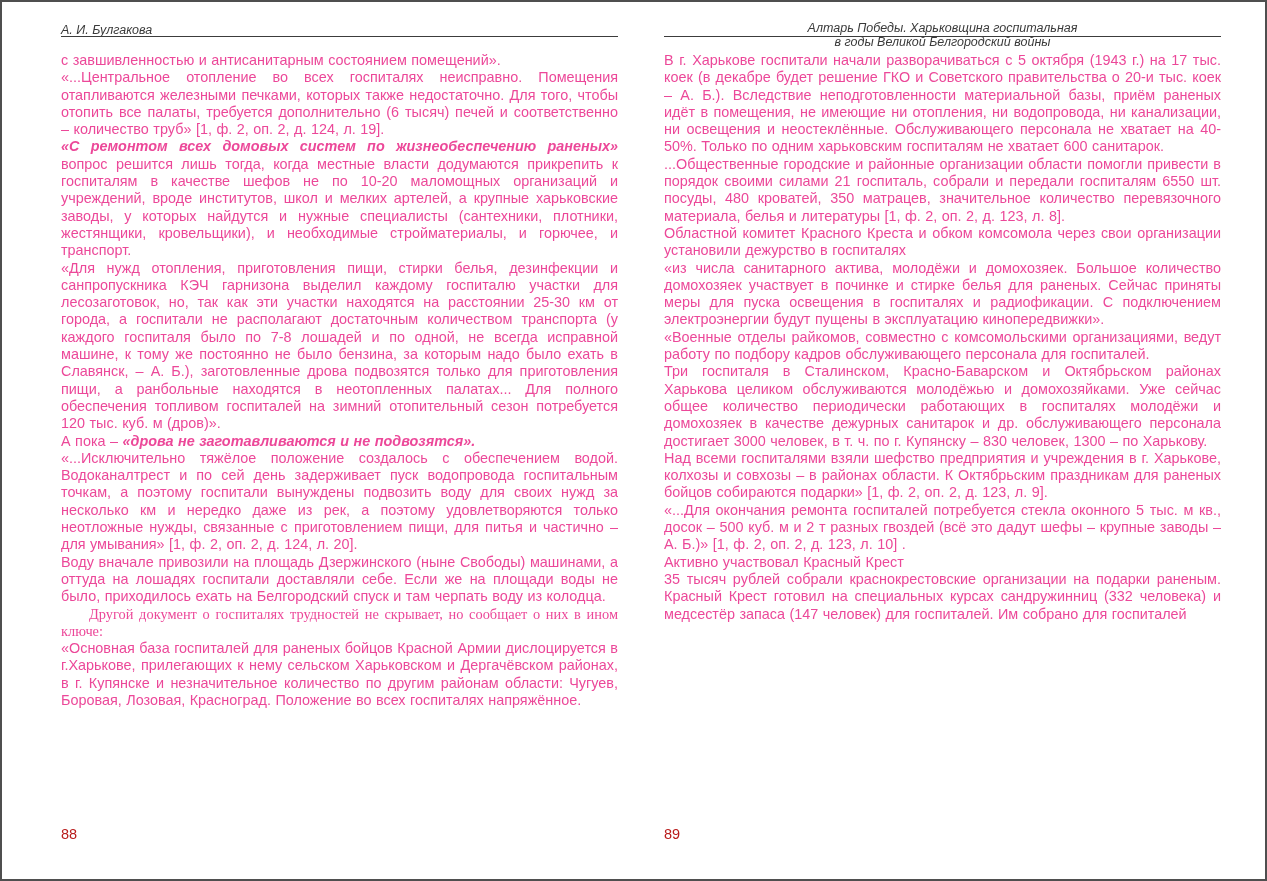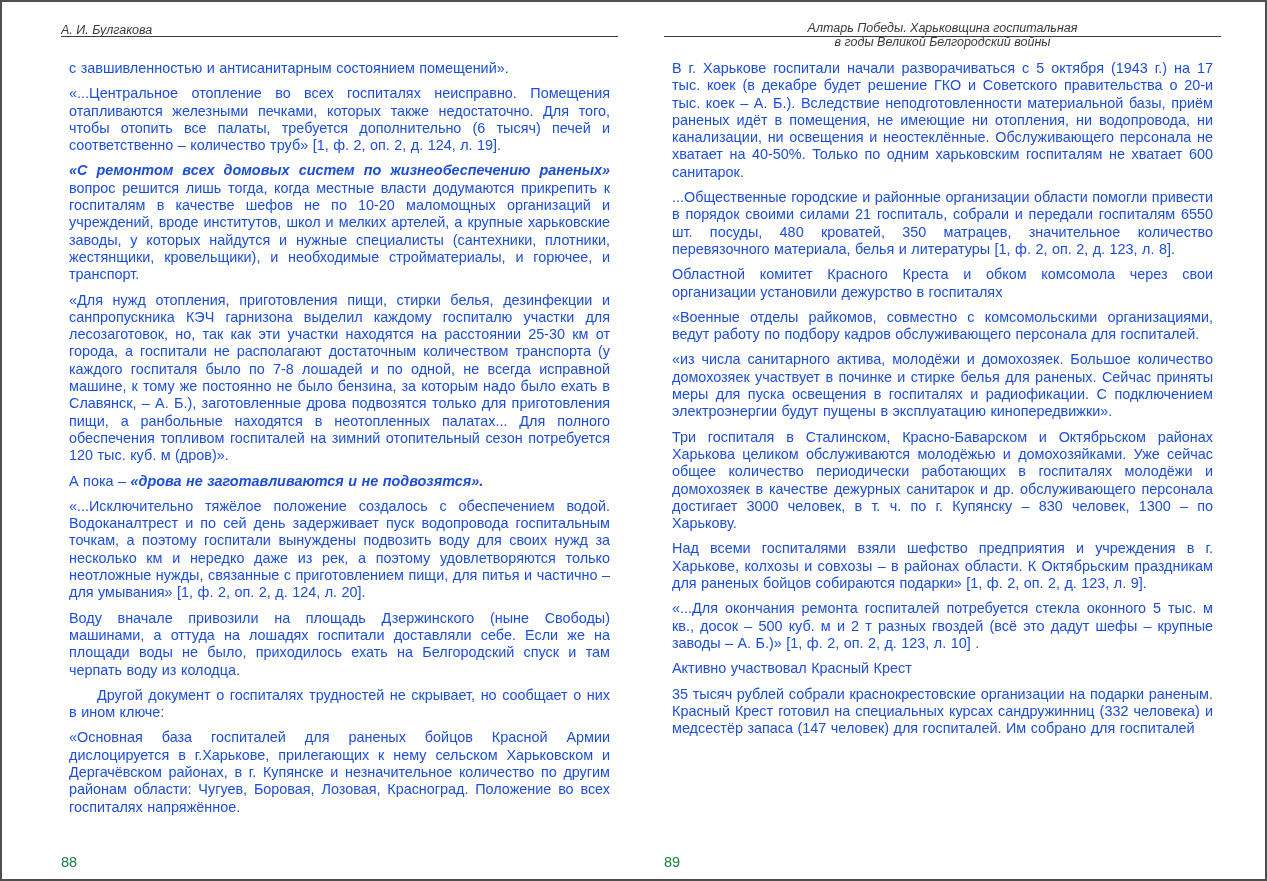--- a/index.html
+++ b/index.html
@@ -25,32 +25,32 @@
     border-top:1.5px solid #3c3c3c;
   }
   .rule-left  { left:59px;  width:557px; }
   .rule-right { left:662px; width:557px; }
   .col {
     position:absolute; top:50px; width:557px;
   }
   .col-left  { left:59px; }
   .col-right { left:662px; }
   .col p {
-    margin:8px; padding:0;
+    margin:0; padding:0;
     text-align:justify;
     font-size:14.4px; line-height:17.3px;
-    color:#1d4ed8;
+    color:#ec4899;
     word-spacing:0.5px;
   }
   .q  { margin-left:22px; }
-  .fi { text-indent:28px; }
+  .fi { text-indent:28px;font-family:Liberation Serif, serif; }
   .it { font-style:italic;font-weight:bold; }
   .pn {
-    position:absolute; top:852px;
-    font-size:14.5px; color:#15803d;
+    position:absolute; top:824px;
+    font-size:14.5px; color:#b91c1c;
   }
   .pn-left  { left:59px; }
   .pn-right { left:662px; width:545px; text-align:left; }
 </style>
 </head>
 <body>
 
 <div class="sheet">
 
   <div class="running-hdr hdr-left">А. И. Булгакова</div>
@@ -73,22 +73,22 @@
   <div class="running-hdr hdr-right">
     <div>Алтарь Победы. Харьковщина госпитальная</div>
     <div>в годы Великой Белгородский войны</div>
   </div>
   <div class="rule rule-right"></div>
 
   <div class="col col-right">
     <p class="q">В г. Харькове госпитали начали разворачиваться с 5 октября (1943 г.) на 17 тыс. коек (в декабре будет решение ГКО и Советского правительства о 20-и тыс. коек – А. Б.). Вследствие неподготовленности материальной базы, приём раненых идёт в помещения, не имеющие ни отопления, ни водопровода, ни канализации, ни освещения и неостеклённые. Обслуживающего персонала не хватает на 40-50%. Только по одним харьковским госпиталям не хватает 600 санитарок.</p>
     <p class="q">...Общественные городские и районные организации области помогли привести в порядок своими силами 21 госпиталь, собрали и передали госпиталям 6550 шт. посуды, 480 кроватей, 350 матрацев, значительное количество перевязочного материала, белья и литературы [1, ф. 2, оп. 2, д. 123, л. 8].</p>
     <p>Областной комитет Красного Креста и обком комсомола через свои организации установили дежурство в госпиталях</p>
+    <p class="q">«из числа санитарного актива, молодёжи и домохозяек. Большое количество домохозяек участвует в починке и стирке белья для раненых. Сейчас приняты меры для пуска освещения в госпиталях и радиофикации. С подключением электроэнергии будут пущены в эксплуатацию кинопередвижки».</p>
     <p class="q">«Военные отделы райкомов, совместно с комсомольскими организациями, ведут работу по подбору кадров обслуживающего персонала для госпиталей.</p>
-    <p class="q">«из числа санитарного актива, молодёжи и домохозяек. Большое количество домохозяек участвует в починке и стирке белья для раненых. Сейчас приняты меры для пуска освещения в госпиталях и радиофикации. С подключением электроэнергии будут пущены в эксплуатацию кинопередвижки».</p>
     <p class="q">Три госпиталя в Сталинском, Красно-Баварском и Октябрьском районах Харькова целиком обслуживаются молодёжью и домохозяйками. Уже сейчас общее количество периодически работающих в госпиталях молодёжи и домохозяек в качестве дежурных санитарок и др. обслуживающего персонала достигает 3000 человек, в т. ч. по г. Купянску – 830 человек, 1300 – по Харькову.</p>
     <p class="q">Над всеми госпиталями взяли шефство предприятия и учреждения в г. Харькове, колхозы и совхозы – в районах области. К Октябрьским праздникам для раненых бойцов собираются подарки» [1, ф. 2, оп. 2, д. 123, л. 9].</p>
     <p class="q">«...Для окончания ремонта госпиталей потребуется стекла оконного 5 тыс. м кв., досок – 500 куб. м и 2 т разных гвоздей (всё это дадут шефы – крупные заводы – А. Б.)» [1, ф. 2, оп. 2, д. 123, л. 10] .</p>
     <p>Активно участвовал Красный Крест</p>
     <p>35 тысяч рублей собрали краснокрестовские организации на подарки раненым. Красный Крест готовил на специальных курсах сандружинниц (332 человека) и медсестёр запаса (147 человек) для госпиталей. Им собрано для госпиталей</p>
   </div>
 
   <div class="pn pn-right">89</div>
 
 </div>

